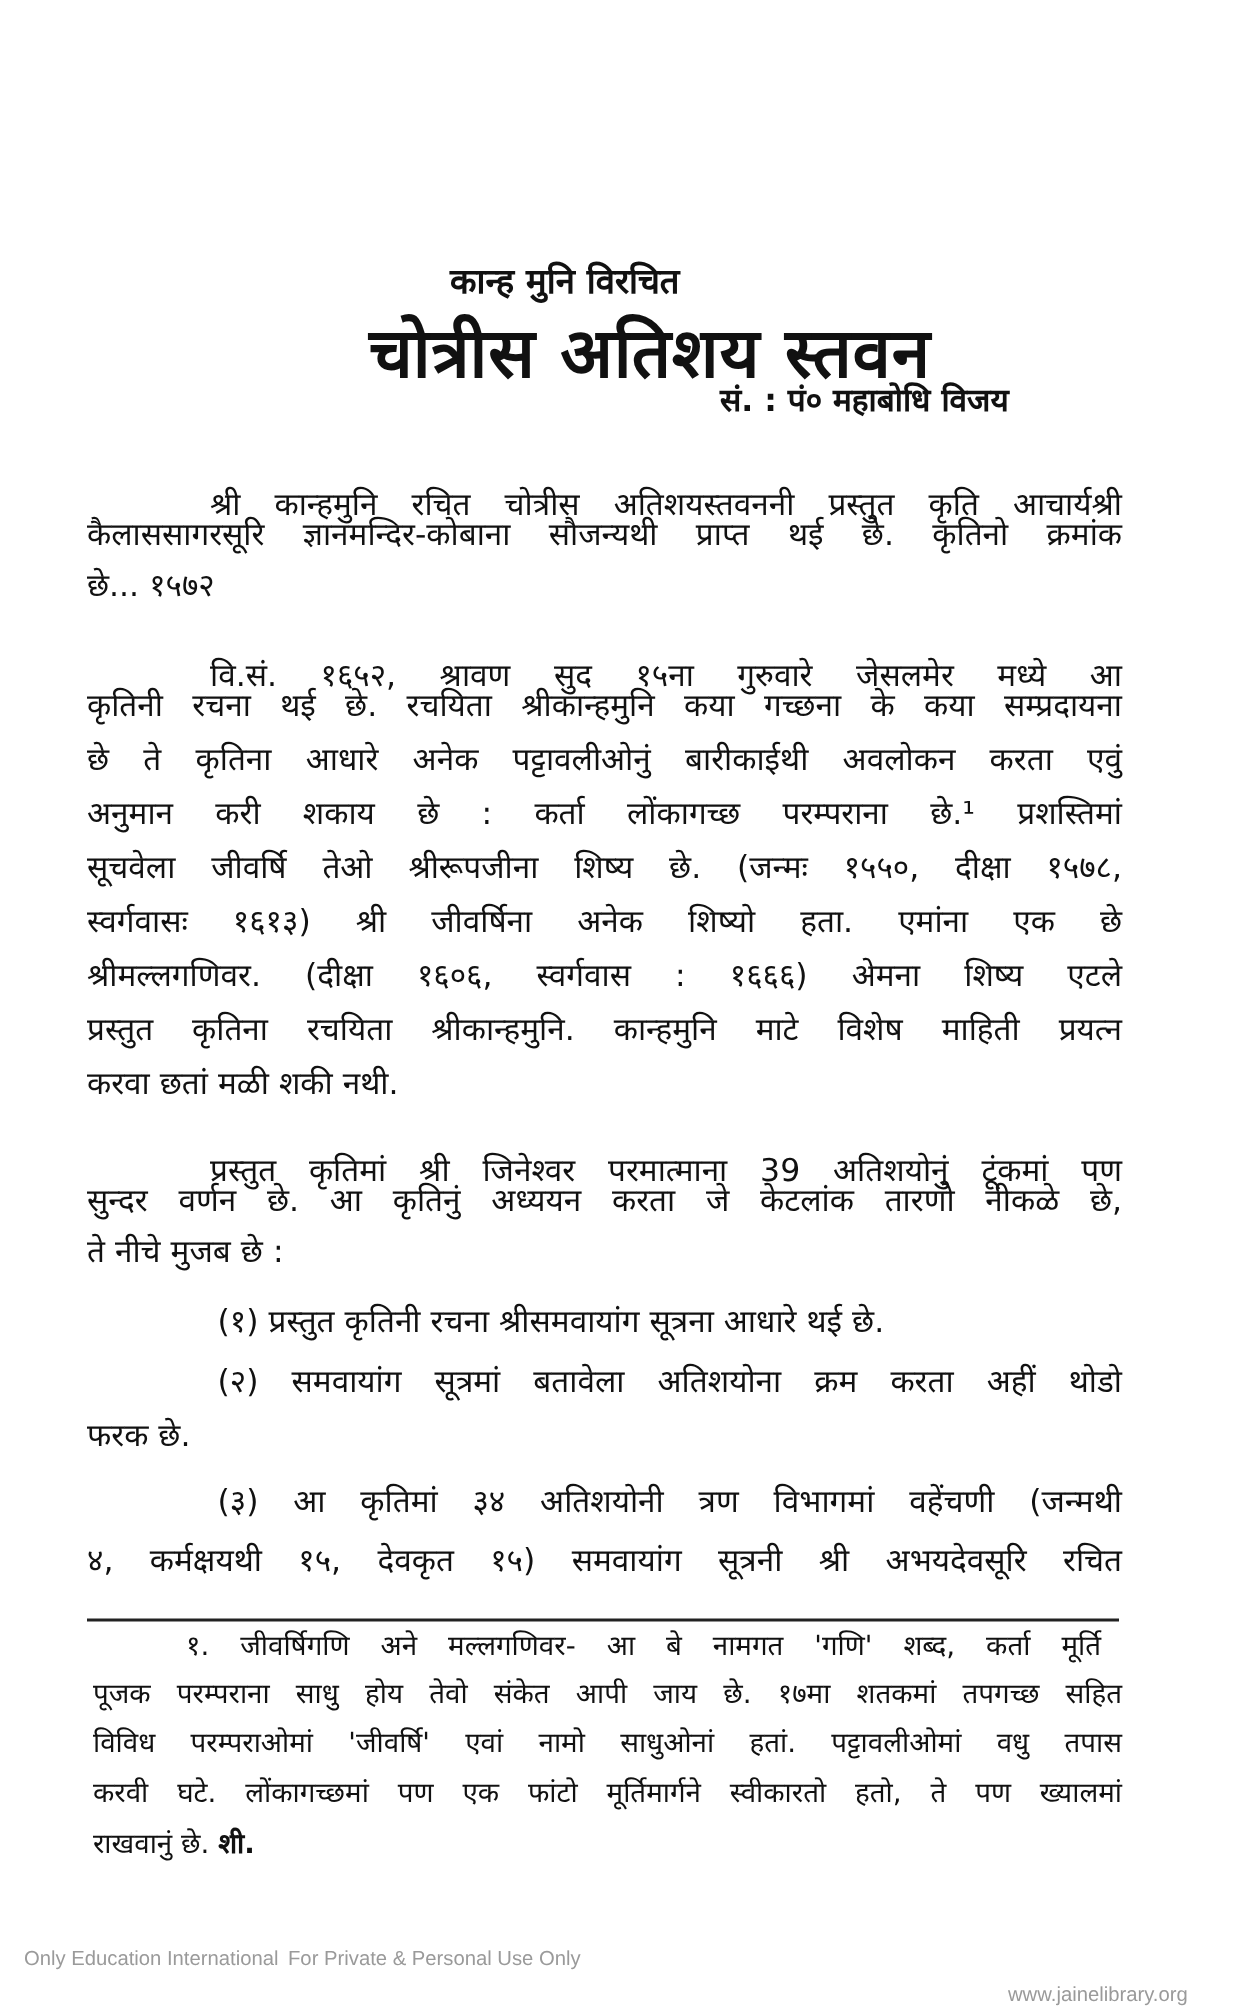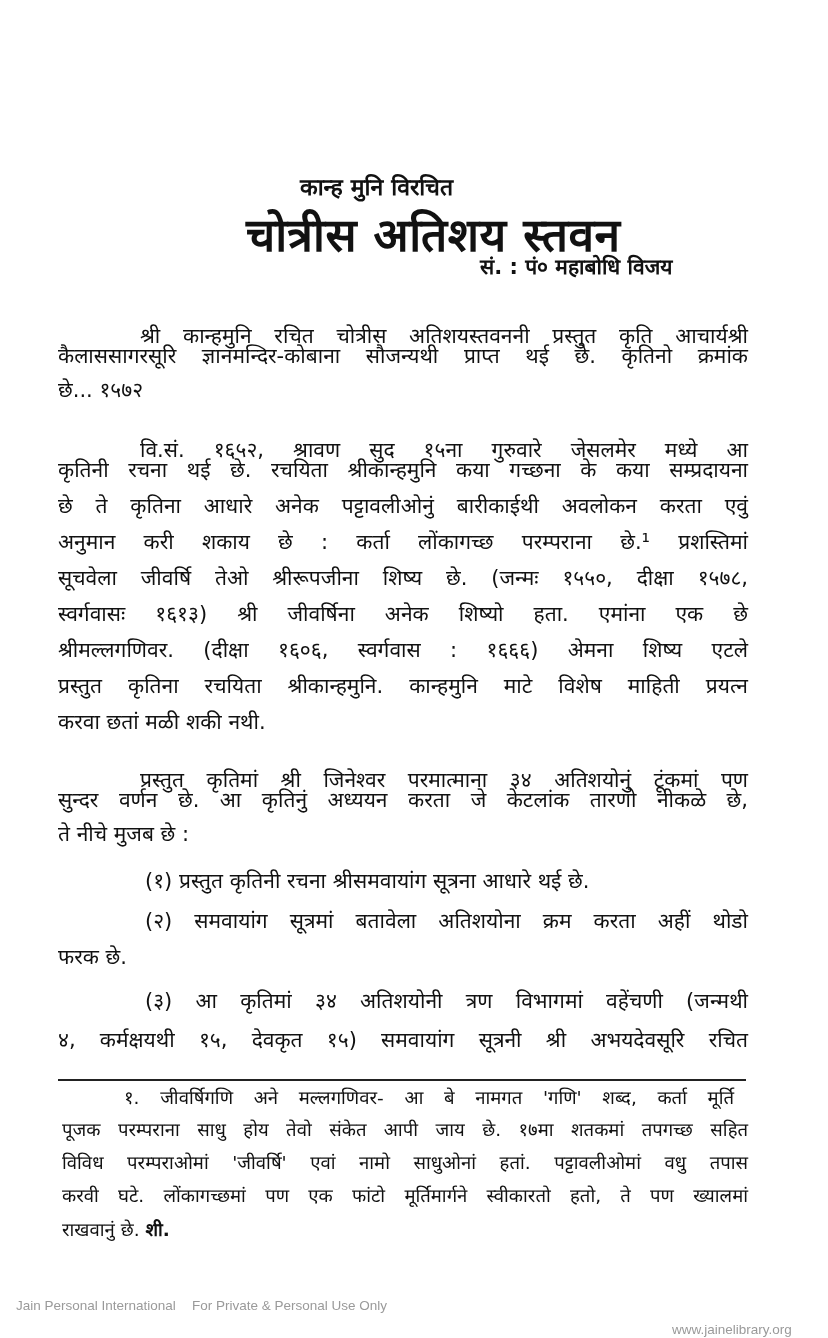--- a/index.html
+++ b/index.html
@@ -124,38 +124,38 @@
   <div class="line indent" style="top:419px;">वि.सं. १६५२, श्रावण सुद १५ना गुरुवारे जेसलमेर मध्ये आ</div>
   <div class="line" style="top:455px;">कृतिनी रचना थई छे. रचयिता श्रीकान्हमुनि कया गच्छना के कया सम्प्रदायना</div>
   <div class="line" style="top:527px;">अनुमान करी शकाय छे : कर्ता लोंकागच्छ परम्पराना छे.¹ प्रशस्तिमां</div>
   <div class="line" style="top:491px;">छे ते कृतिना आधारे अनेक पट्टावलीओनुं बारीकाईथी अवलोकन करता एवुं</div>
   <div class="line" style="top:563px;">सूचवेला जीवर्षि तेओ श्रीरूपजीना शिष्य छे. (जन्मः १५५०, दीक्षा १५७८,</div>
   <div class="line" style="top:599px;">स्वर्गवासः १६१३) श्री जीवर्षिना अनेक शिष्यो हता. एमांना एक छे</div>
   <div class="line" style="top:635px;">श्रीमल्लगणिवर. (दीक्षा १६०६, स्वर्गवास : १६६६) अेमना शिष्य एटले</div>
   <div class="line" style="top:671px;">प्रस्तुत कृतिना रचयिता श्रीकान्हमुनि. कान्हमुनि माटे विशेष माहिती प्रयत्न</div>
   <div class="line last" style="top:707px;">करवा छतां मळी शकी नथी.</div>
 
-  <div class="line indent" style="top:749px;">प्रस्तुत कृतिमां श्री जिनेश्वर परमात्माना ३४ अतिशयोनुं टूंकमां पण</div>
+  <div class="line indent" style="top:749px;">प्रस्तुत कृतिमां श्री जिनेश्वर परमात्माना 39 अतिशयोनुं टूंकमां पण</div>
   <div class="line last" style="top:819px;">ते नीचे मुजब छे :</div>
   <div class="line" style="top:785px;">सुन्दर वर्णन छे. आ कृतिनुं अध्ययन करता जे केटलांक तारणो नीकळे छे,</div>
 
   <div class="line list-indent last" style="top:866px;">(१) प्रस्तुत कृतिनी रचना श्रीसमवायांग सूत्रना आधारे थई छे.</div>
   <div class="line list-indent" style="top:906px;">(२) समवायांग सूत्रमां बतावेला अतिशयोना क्रम करता अहीं थोडो</div>
   <div class="line last" style="top:942px;">फरक छे.</div>
   <div class="line list-indent" style="top:986px;">(३) आ कृतिमां ३४ अतिशयोनी त्रण विभागमां वहेंचणी (जन्मथी</div>
   <div class="line" style="top:1025px;">४, कर्मक्षयथी १५, देवकृत १५) समवायांग सूत्रनी श्री अभयदेवसूरि रचित</div>
 
   <div class="separator"></div>
 
   <div class="fn-line indent" style="top:1084px;">१. जीवर्षिगणि अने मल्लगणिवर- आ बे नामगत 'गणि' शब्द, कर्ता मूर्ति</div>
   <div class="fn-line" style="top:1116px;">पूजक परम्पराना साधु होय तेवो संकेत आपी जाय छे. १७मा शतकमां तपगच्छ सहित</div>
   <div class="fn-line" style="top:1149px;">विविध परम्पराओमां 'जीवर्षि' एवां नामो साधुओनां हतां. पट्टावलीओमां वधु तपास</div>
   <div class="fn-line" style="top:1182px;">करवी घटे. लोंकागच्छमां पण एक फांटो मूर्तिमार्गने स्वीकारतो हतो, ते पण ख्यालमां</div>
   <div class="fn-line last" style="top:1216px;">
     <span>राखवानुं छे.</span>
     <span class="sig">शी.</span>
   </div>
 
-  <div class="footer left">Jain Personal International</div>
+  <div class="footer left">Only Education International</div>
   <div class="footer center">For Private &amp; Personal Use Only</div>
   <div class="footer right">www.jainelibrary.org</div>
 
 </div>
 
 </body></html>

